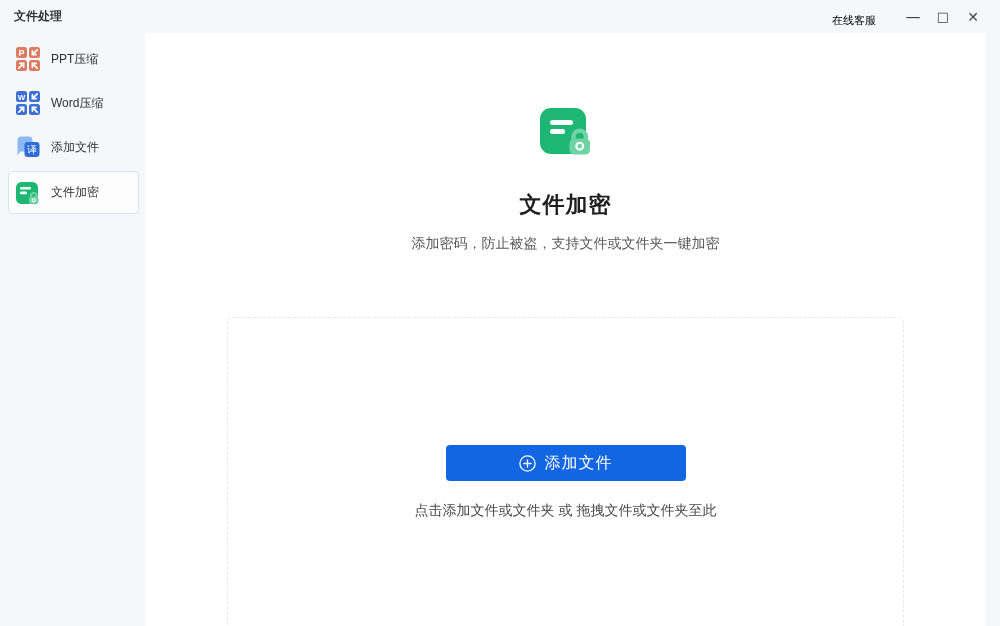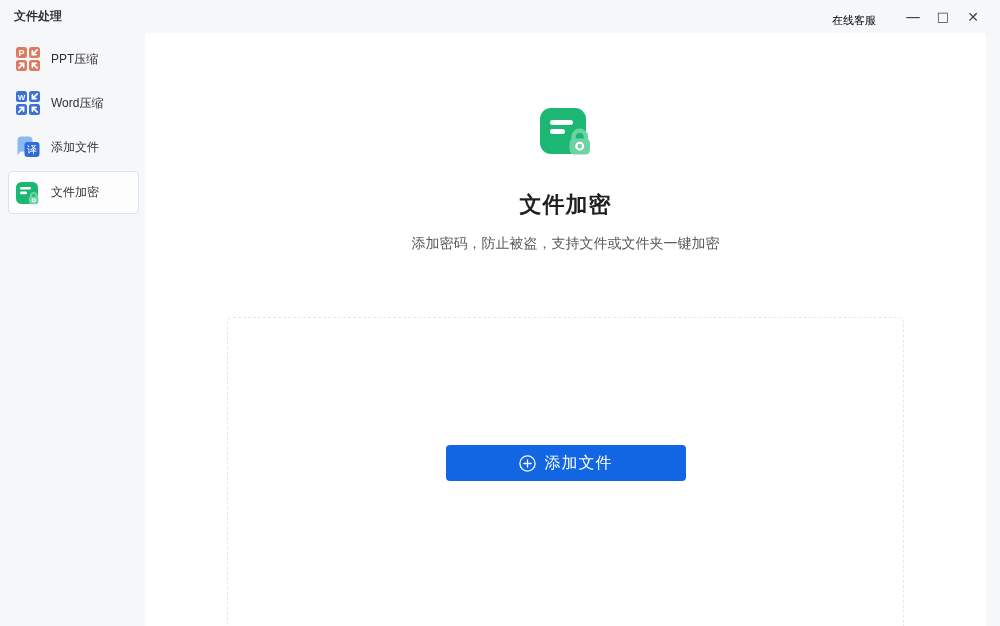--- a/index.html
+++ b/index.html
@@ -165,15 +165,16 @@
   <div class="dropzone">
     <button class="add-btn">
       <span style="display:inline-flex;">
         <svg width="17" height="17" viewBox="0 0 17 17">
           <circle cx="8.5" cy="8.5" r="7.6" stroke="#fff" stroke-width="1.3" fill="none"></circle>
           <path d="M8.5 4.9 v7.2 M4.9 8.5 h7.2" stroke="#fff" stroke-width="1.3" stroke-linecap="round"></path>
         </svg>
       </span>
       <span>添加文件</span>
     </button>
+    <div class="drop-hint">点击添加文件或文件夹 或 拖拽文件或文件夹至此</div>
   </div>
 
 </div>
 
 </body></html>

